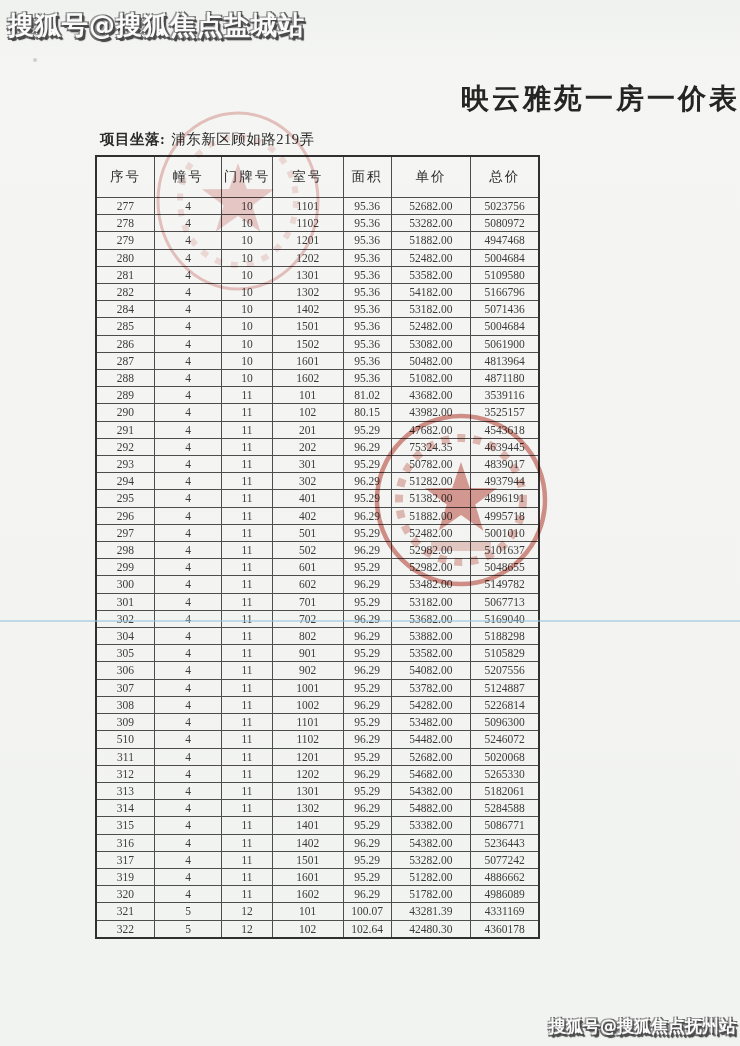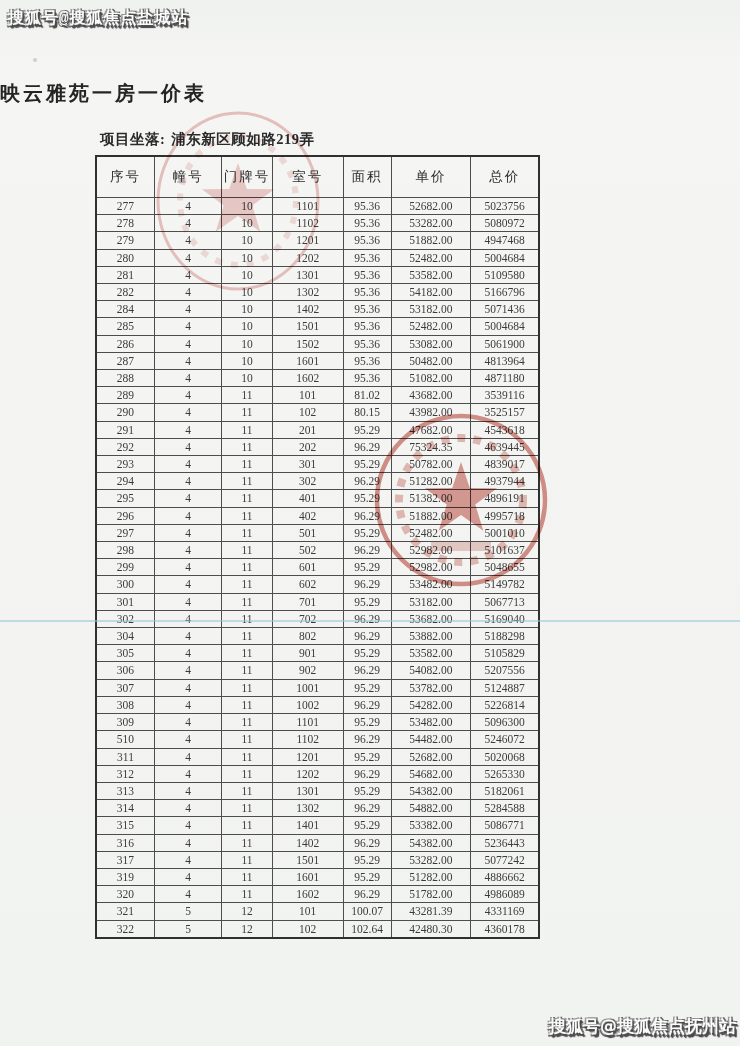--- a/index.html
+++ b/index.html
@@ -6,28 +6,28 @@
   .page{
     position:relative;width:740px;height:1046px;overflow:hidden;
     background:linear-gradient(180deg,#eff1ee 0%,#f5f6f3 6%,#f3f4f1 60%,#f1f3f0 100%);
     font-family:"Liberation Serif","DejaVu Serif",serif;color:#2d2d2d;
   }
   .watermark{
     position:absolute;font-family:"DejaVu Sans","Liberation Sans",sans-serif;font-weight:bold;
     color:#fbfbfb;white-space:nowrap;
     text-shadow:1.5px 1.5px 0 #4a4a4a,-1.5px -1.5px 0 #9a9a9a,1.5px -1.5px 0 #6a6a6a,-1.5px 1.5px 0 #6a6a6a,2.5px 2.5px 1px #3c3c3c;
   }
-  .wm-top{left:8px;top:8px;font-size:16px;letter-spacing:1px;font-family:Liberation Mono, monospace;}
+  .wm-top{left:8px;top:8px;font-size:26px;letter-spacing:1px;}
   .wm-bottom{right:4px;bottom:8px;font-size:17px;}
   .doc-title{
-    position:absolute;left:0;top:80px;width:100%;text-align:left;
-    font-size:20px;font-weight:bold;letter-spacing:3px;color:#252525;
+    position:absolute;left:0;top:80px;width:100%;text-align:right;
+    font-size:28px;font-weight:bold;letter-spacing:3px;color:#252525;
   }
   .location{position:absolute;left:100px;top:130px;font-size:14.5px;font-weight:bold;color:#2a2a2a;letter-spacing:.5px;}
-  .location .val{margin-left:6px;font-weight:bold;}
+  .location .val{margin-left:6px;font-weight:normal;}
   table.price-table{
     position:absolute;left:95px;top:155px;width:445px;
     border-collapse:collapse;table-layout:fixed;
     font-size:11.5px;color:#3b3b3b;
   }
   .price-table th,.price-table td{
     border:1px solid #4d4d4d;text-align:center;vertical-align:middle;
     padding:0;overflow:hidden;white-space:nowrap;
   }
   .price-table{border:2px solid #303030;}

